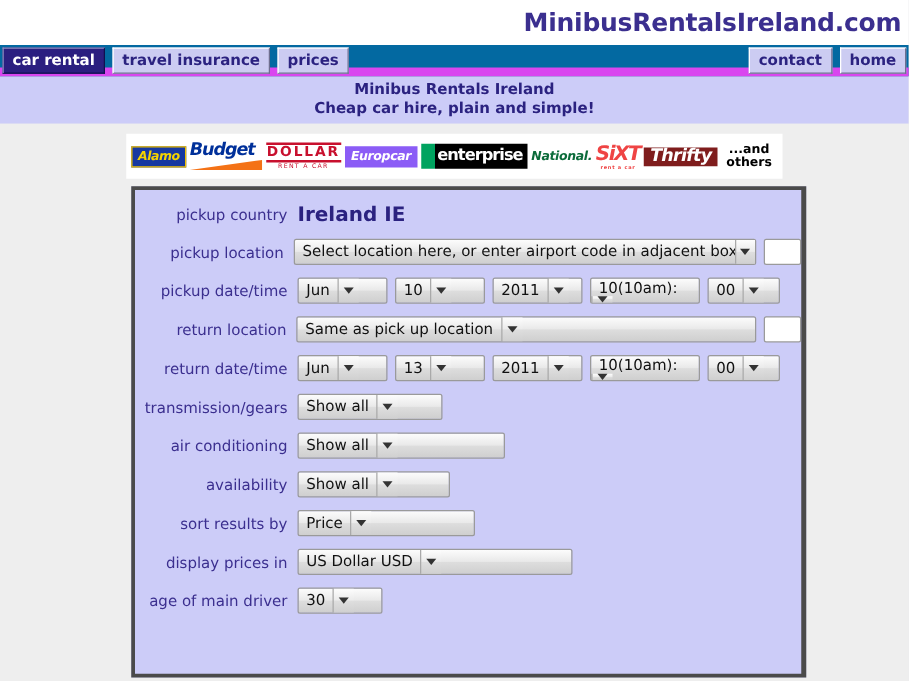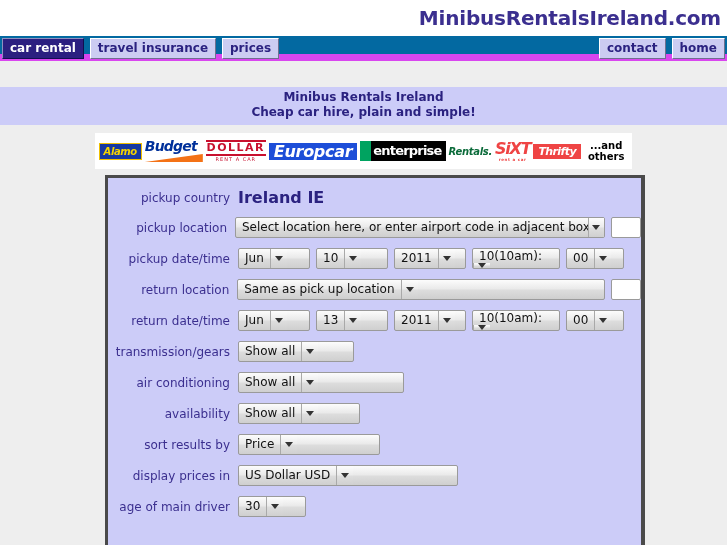--- a/index.html
+++ b/index.html
@@ -63,21 +63,20 @@
     border-left: 1px solid #8f8fc0;
     border-right: 1px solid #101050;
     border-bottom: 1px solid #101050;
   }
 
   
   .banner {
     background: #ccccf8;
     text-align: center;
     padding: 3px 0 5px 0;
-    margin-top: 26px;
   }
   .banner div {
     color: #2b2280;
     font-size: 12px;
     font-weight: bold;
     line-height: 15px;
   }
 
   
   .logostrip-wrap {
@@ -102,31 +101,31 @@
   }
   .lg-budget { width:58px; position:relative; }
   .lg-budget .t { color:#00309a; font-size:14px; font-weight:bold; font-style:italic; letter-spacing:-0.8px; line-height:13px;}
   .lg-budget .bar { height:8px; background:#f47216; margin-top:1px;
      clip-path: polygon(0 100%, 100% 0, 100% 100%, 0 100%);}
   .lg-dollar { width:60px; text-align:center; position:relative;}
   .lg-dollar .t { color:#c8102e; font-size:11px; font-weight:bold; letter-spacing:1.5px; line-height:12px;
      border-top:2px solid #c8102e; border-bottom:2px solid #c8102e; }
   .lg-dollar .s { color:#c8102e; font-size:5px; letter-spacing:1px; line-height:7px;}
   .lg-europcar {
-    background:#1d4ed8; color:#ffffff; font-size:16px; font-weight:bold; font-style:italic;
+    background:#8b5cf6; color:#ffffff; font-size:10px; font-weight:bold; font-style:italic;
     padding:3px 5px; letter-spacing:-0.3px; line-height:11px;
   }
   .lg-enterprise { display:flex; align-items:stretch; height:20px;}
   .lg-enterprise .g { background:#00a360; width:11px; }
   .lg-enterprise .k { background:#000000; color:#ffffff; font-size:13px; font-weight:bold;
     letter-spacing:-0.8px; padding:1px 4px 0 2px; line-height:17px;}
   .lg-national { color:#0b6b3a; font-size:10px; font-weight:bold; font-style:italic; letter-spacing:-0.3px;}
   .lg-sixt { color:#ef4444; font-size:16px; font-weight:bold; font-style:italic; letter-spacing:-1.2px; line-height:16px; position:relative;}
   .lg-sixt .sub { font-size:4px; font-style:normal; letter-spacing:0.6px; text-align:center; line-height:5px;}
-  .lg-thrifty { background:#ef4444; color:#ffffff; font-size:11px; font-weight:bold; font-style:italic;
+  .lg-thrifty { background:#7f1d1d; color:#ffffff; font-size:14px; font-weight:bold; font-style:italic;
     padding:2px 5px; letter-spacing:-0.6px; line-height:11px;}
   .lg-others { color:#000000; font-size:10px; font-weight:bold; text-align:center; line-height:11px; padding:0 4px;}
 
   
   .panel-wrap { padding-left: 85px; padding-right: 82px; }
   .panel {
     background: #ccccf8;
     border: 3px solid #4a4a4a;
     border-right-width: 4px;
     padding: 10px 0 12px 0;
@@ -247,21 +246,21 @@
       <div class="logo">
         <div class="lg-europcar">Europcar</div>
       </div>
       <div class="logo">
         <div class="lg-enterprise">
           <div class="g"></div>
           <div class="k">enterprise</div>
         </div>
       </div>
       <div class="logo">
-        <div class="lg-national">Rentals.</div>
+        <div class="lg-national">National.</div>
       </div>
       <div class="logo">
         <div class="lg-sixt">
           <div>SiXT</div>
           <div class="sub">rent a car</div>
         </div>
       </div>
       <div class="logo">
         <div class="lg-thrifty">Thrifty</div>
       </div>

